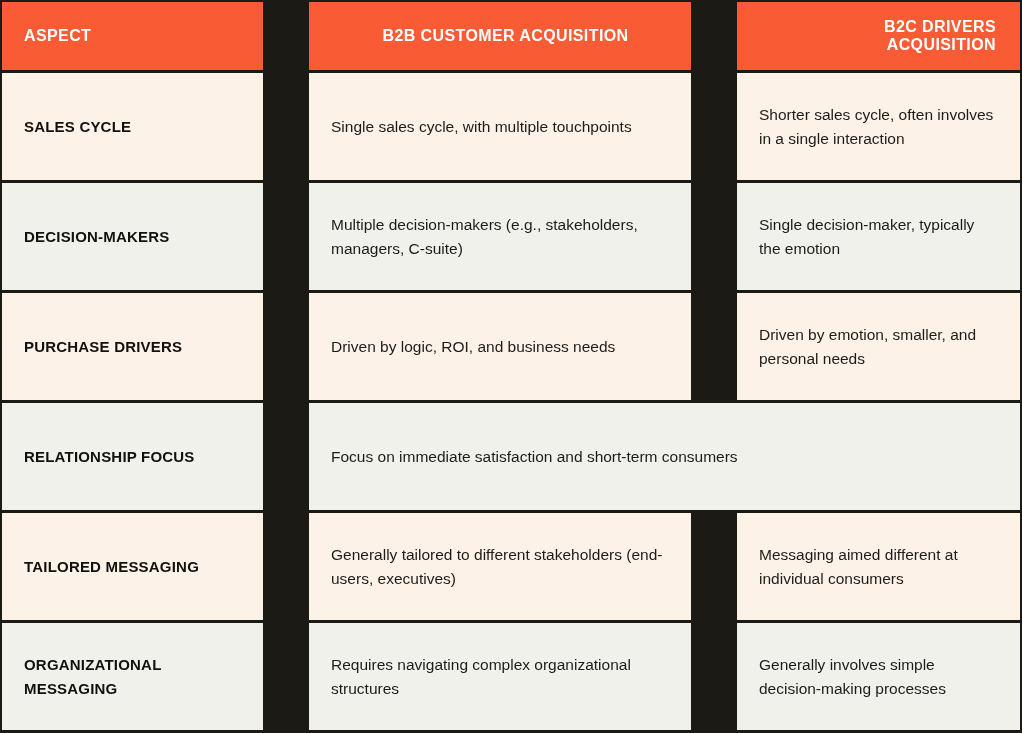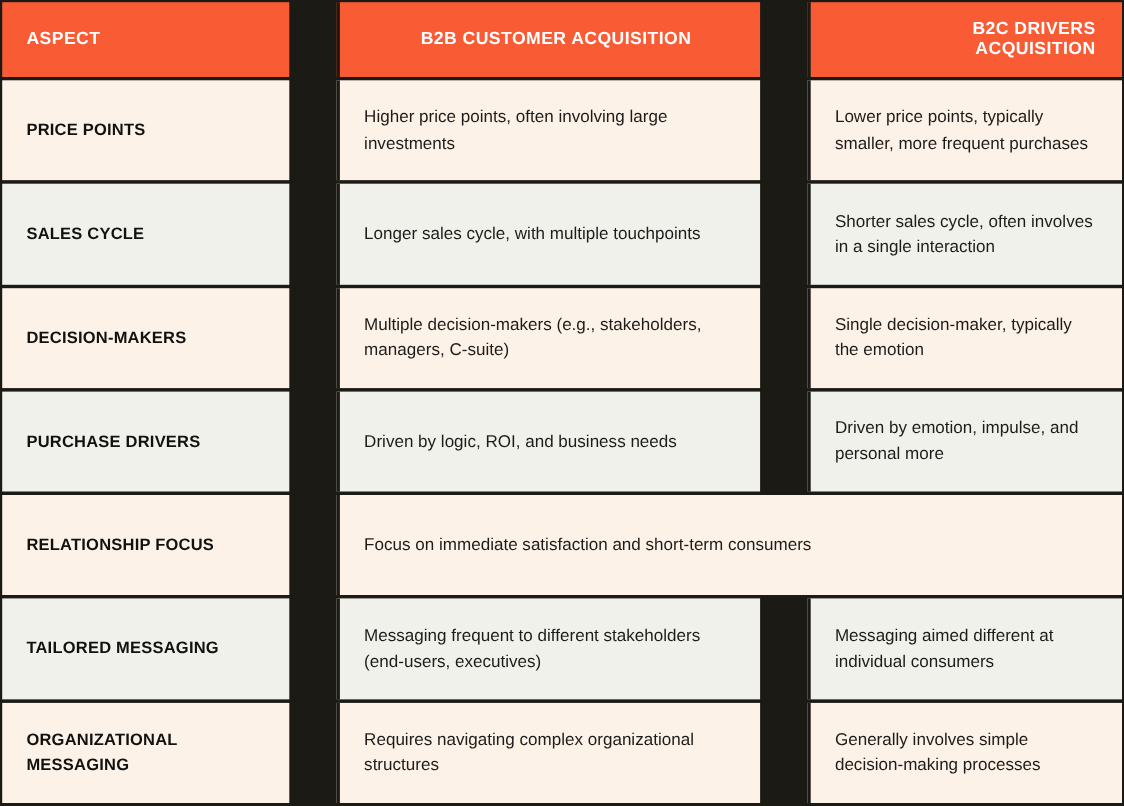--- a/index.html
+++ b/index.html
@@ -95,38 +95,27 @@
       <span>ASPECT</span>
     </div>
     <div class="cell col-b2b">
       <span>B2B CUSTOMER ACQUISITION</span>
     </div>
     <div class="cell col-b2c">
       <span>B2C DRIVERS ACQUISITION</span>
     </div>
   </div>
 
-  <div class="row body-row">
-    <div class="cell col-aspect">
-      <span class="aspect-label">PRICE POINTS</span>
-    </div>
-    <div class="cell col-b2b">
-      <span class="desc-text">Higher price points, often involving large investments</span>
-    </div>
-    <div class="cell col-b2c">
-      <span class="desc-text">Lower price points, typically smaller, more frequent purchases</span>
-    </div>
-  </div>
 
   <div class="row body-row">
     <div class="cell col-aspect">
       <span class="aspect-label">SALES CYCLE</span>
     </div>
     <div class="cell col-b2b">
-      <span class="desc-text">Longer sales cycle, with multiple touchpoints</span>
+      <span class="desc-text">Single sales cycle, with multiple touchpoints</span>
     </div>
     <div class="cell col-b2c">
       <span class="desc-text">Shorter sales cycle, often involves in a single interaction</span>
     </div>
   </div>
 
   <div class="row body-row">
     <div class="cell col-aspect">
       <span class="aspect-label">DECISION-MAKERS</span>
     </div>
@@ -139,39 +128,39 @@
   </div>
 
   <div class="row body-row">
     <div class="cell col-aspect">
       <span class="aspect-label">PURCHASE DRIVERS</span>
     </div>
     <div class="cell col-b2b">
       <span class="desc-text">Driven by logic, ROI, and business needs</span>
     </div>
     <div class="cell col-b2c">
-      <span class="desc-text">Driven by emotion, impulse, and personal more</span>
+      <span class="desc-text">Driven by emotion, smaller, and personal needs</span>
     </div>
   </div>
 
   <div class="row body-row">
     <div class="cell col-aspect">
       <span class="aspect-label">RELATIONSHIP FOCUS</span>
     </div>
     <div class="cell col-b2c">
       <span class="desc-text">Focus on immediate satisfaction and short-term consumers</span>
     </div>
   </div>
 
   <div class="row body-row">
     <div class="cell col-aspect">
       <span class="aspect-label">TAILORED MESSAGING</span>
     </div>
     <div class="cell col-b2b">
-      <span class="desc-text">Messaging frequent to different stakeholders (end-users, executives)</span>
+      <span class="desc-text">Generally tailored to different stakeholders (end-users, executives)</span>
     </div>
     <div class="cell col-b2c">
       <span class="desc-text">Messaging aimed different at individual consumers</span>
     </div>
   </div>
 
   <div class="row body-row">
     <div class="cell col-aspect">
       <span class="aspect-label">ORGANIZATIONAL MESSAGING</span>
     </div>

